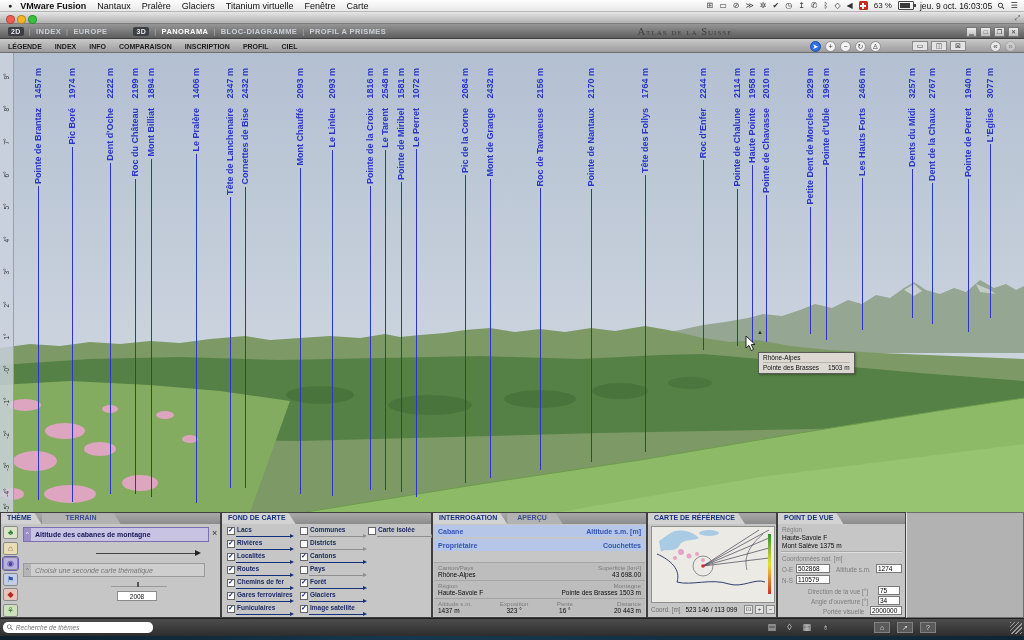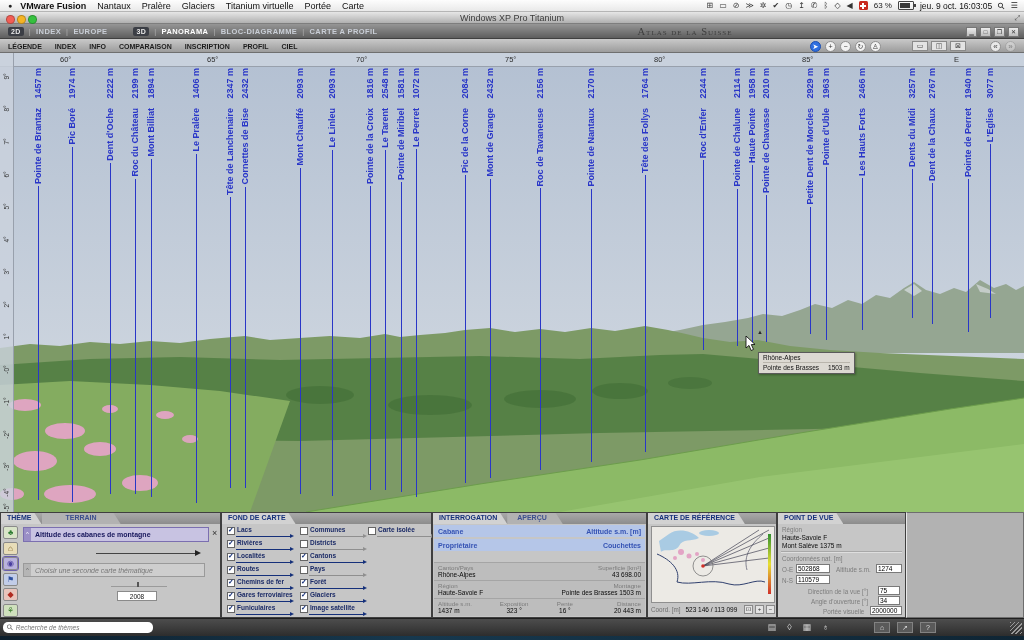--- a/index.html
+++ b/index.html
@@ -184,21 +184,21 @@
 <div id="screen">
 
   <div id="menubar">
     <span id="mb-apple">●</span>
     <span id="mb-items">
         <span class="mb-item bold">VMware Fusion</span>
         <span class="mb-item">Nantaux</span>
         <span class="mb-item">Pralère</span>
         <span class="mb-item">Glaciers</span>
         <span class="mb-item">Titanium virtuelle</span>
-        <span class="mb-item">Portée</span>
+        <span class="mb-item">Fenêtre</span>
         <span class="mb-item">Carte</span>
       </span>
     <span id="mb-right">
       <span id="mb-status">
           <span class="mb-ic">⊞</span>
           <span class="mb-ic">▭</span>
           <span class="mb-ic">⊘</span>
           <span class="mb-ic">≫</span>
           <span class="mb-ic">✲</span>
           <span class="mb-ic">✔</span>
@@ -217,39 +217,38 @@
       <span id="mb-clock">jeu. 9 oct.  16:03:05</span>
       <span id="mb-spot">⚲</span>
       <span id="mb-list">☰</span>
     </span>
   </div>
 
   <div id="titlebar">
     <span class="tl" id="tl-close"></span>
     <span class="tl" id="tl-min"></span>
     <span class="tl" id="tl-zoom"></span>
-    <span id="tb-title">Windows XP Pro Titanium</span>
     <span id="tb-expand">⤢</span>
   </div>
 
   <div id="toolbar1">
     <span id="tb1-nav">
         <span class="tb1-badge">2D</span>
         <span class="tb1-sep">|</span>
         <span class="tb1-item">INDEX</span>
         <span class="tb1-sep">|</span>
         <span class="tb1-item">EUROPE</span>
         <span class="tb1-gap"></span>
         <span class="tb1-badge">3D</span>
         <span class="tb1-sep">|</span>
         <span class="tb1-item active">PANORAMA</span>
         <span class="tb1-sep">|</span>
         <span class="tb1-item">BLOC-DIAGRAMME</span>
         <span class="tb1-sep">|</span>
-        <span class="tb1-item">CARTE A PROFIL</span>
+        <span class="tb1-item">PROFIL A PRISMES</span>
       </span>
     <span id="tb1-title">Atlas de la Suisse</span>
     <span id="tb1-winbtns">
         <span class="winbtn">▁</span>
         <span class="winbtn">□</span>
         <span class="winbtn">❐</span>
         <span class="winbtn">✕</span>
       </span>
   </div>
 
@@ -311,29 +310,20 @@
       <ellipse cx="70" cy="441" rx="26" ry="9" fill="#e3a4c5" opacity="0.95"></ellipse>
       <ellipse cx="12" cy="441" rx="12" ry="6" fill="#e3a4c5" opacity="0.95"></ellipse>
       <ellipse cx="165" cy="362" rx="9" ry="4" fill="#e3a4c5" opacity="0.95"></ellipse>
       <ellipse cx="110" cy="356" rx="8" ry="4" fill="#e3a4c5" opacity="0.95"></ellipse>
       <ellipse cx="190" cy="386" rx="8" ry="4" fill="#e3a4c5" opacity="0.9"></ellipse>
       <polygon fill="#8cba66" points="306,459 480,431 640,407 800,380 950,356 1024,345 1024,459"></polygon>
       <polygon fill="#98c571" opacity="0.9" points="560,459 760,424 1024,391 1024,459"></polygon>
       <polyline fill="none" stroke="#6c9c4c" stroke-width="1" points="306,459 480,431 640,407 800,380 950,356 1024,345"></polyline>
     </svg>
 
-    <div id="hstrip">
-        <span class="hlabel" style="left: 60px;">60°</span>
-        <span class="hlabel" style="left: 207px;">65°</span>
-        <span class="hlabel" style="left: 356px;">70°</span>
-        <span class="hlabel" style="left: 505px;">75°</span>
-        <span class="hlabel" style="left: 654px;">80°</span>
-        <span class="hlabel" style="left: 802px;">85°</span>
-        <span class="hlabel" style="left: 954px;">E</span>
-      </div>
     <div id="vstrip">
         <span class="vlabel" style="top: 20px;">9°</span>
         <span class="vlabel" style="top: 52px;">8°</span>
         <span class="vlabel" style="top: 85px;">7°</span>
         <span class="vlabel" style="top: 118px;">6°</span>
         <span class="vlabel" style="top: 150px;">5°</span>
         <span class="vlabel" style="top: 183px;">4°</span>
         <span class="vlabel" style="top: 215px;">3°</span>
         <span class="vlabel" style="top: 248px;">2°</span>
         <span class="vlabel" style="top: 280px;">1°</span>

